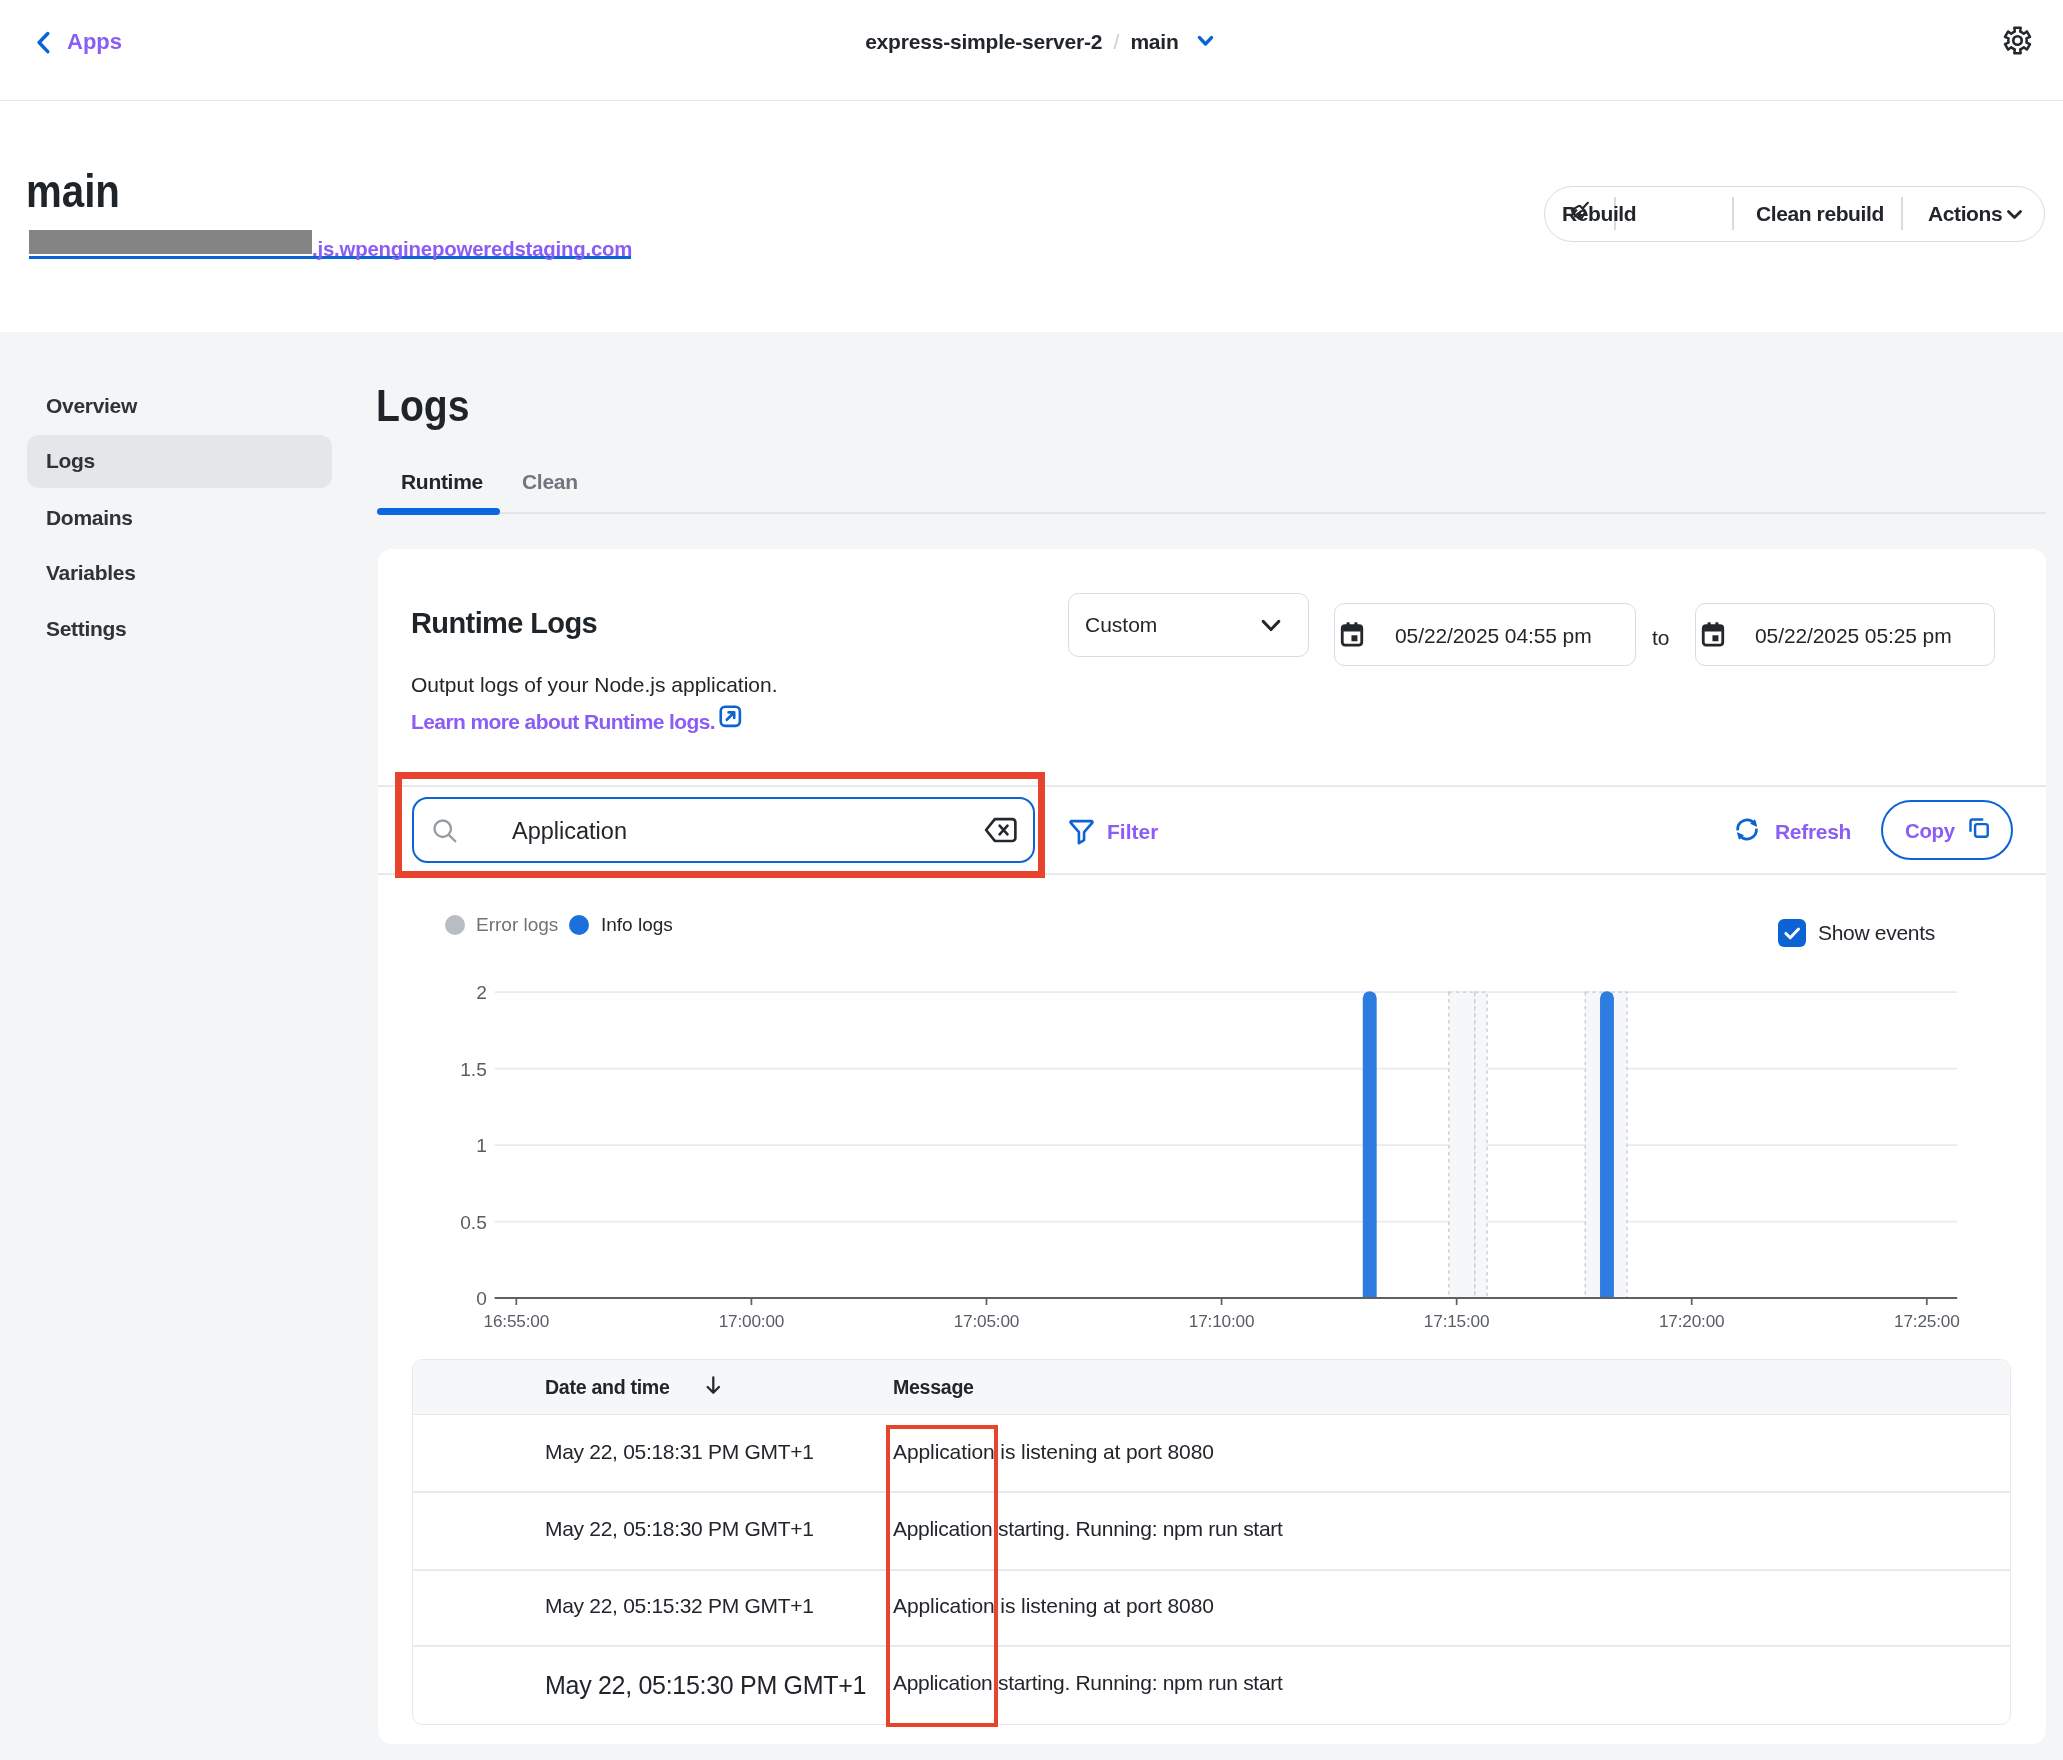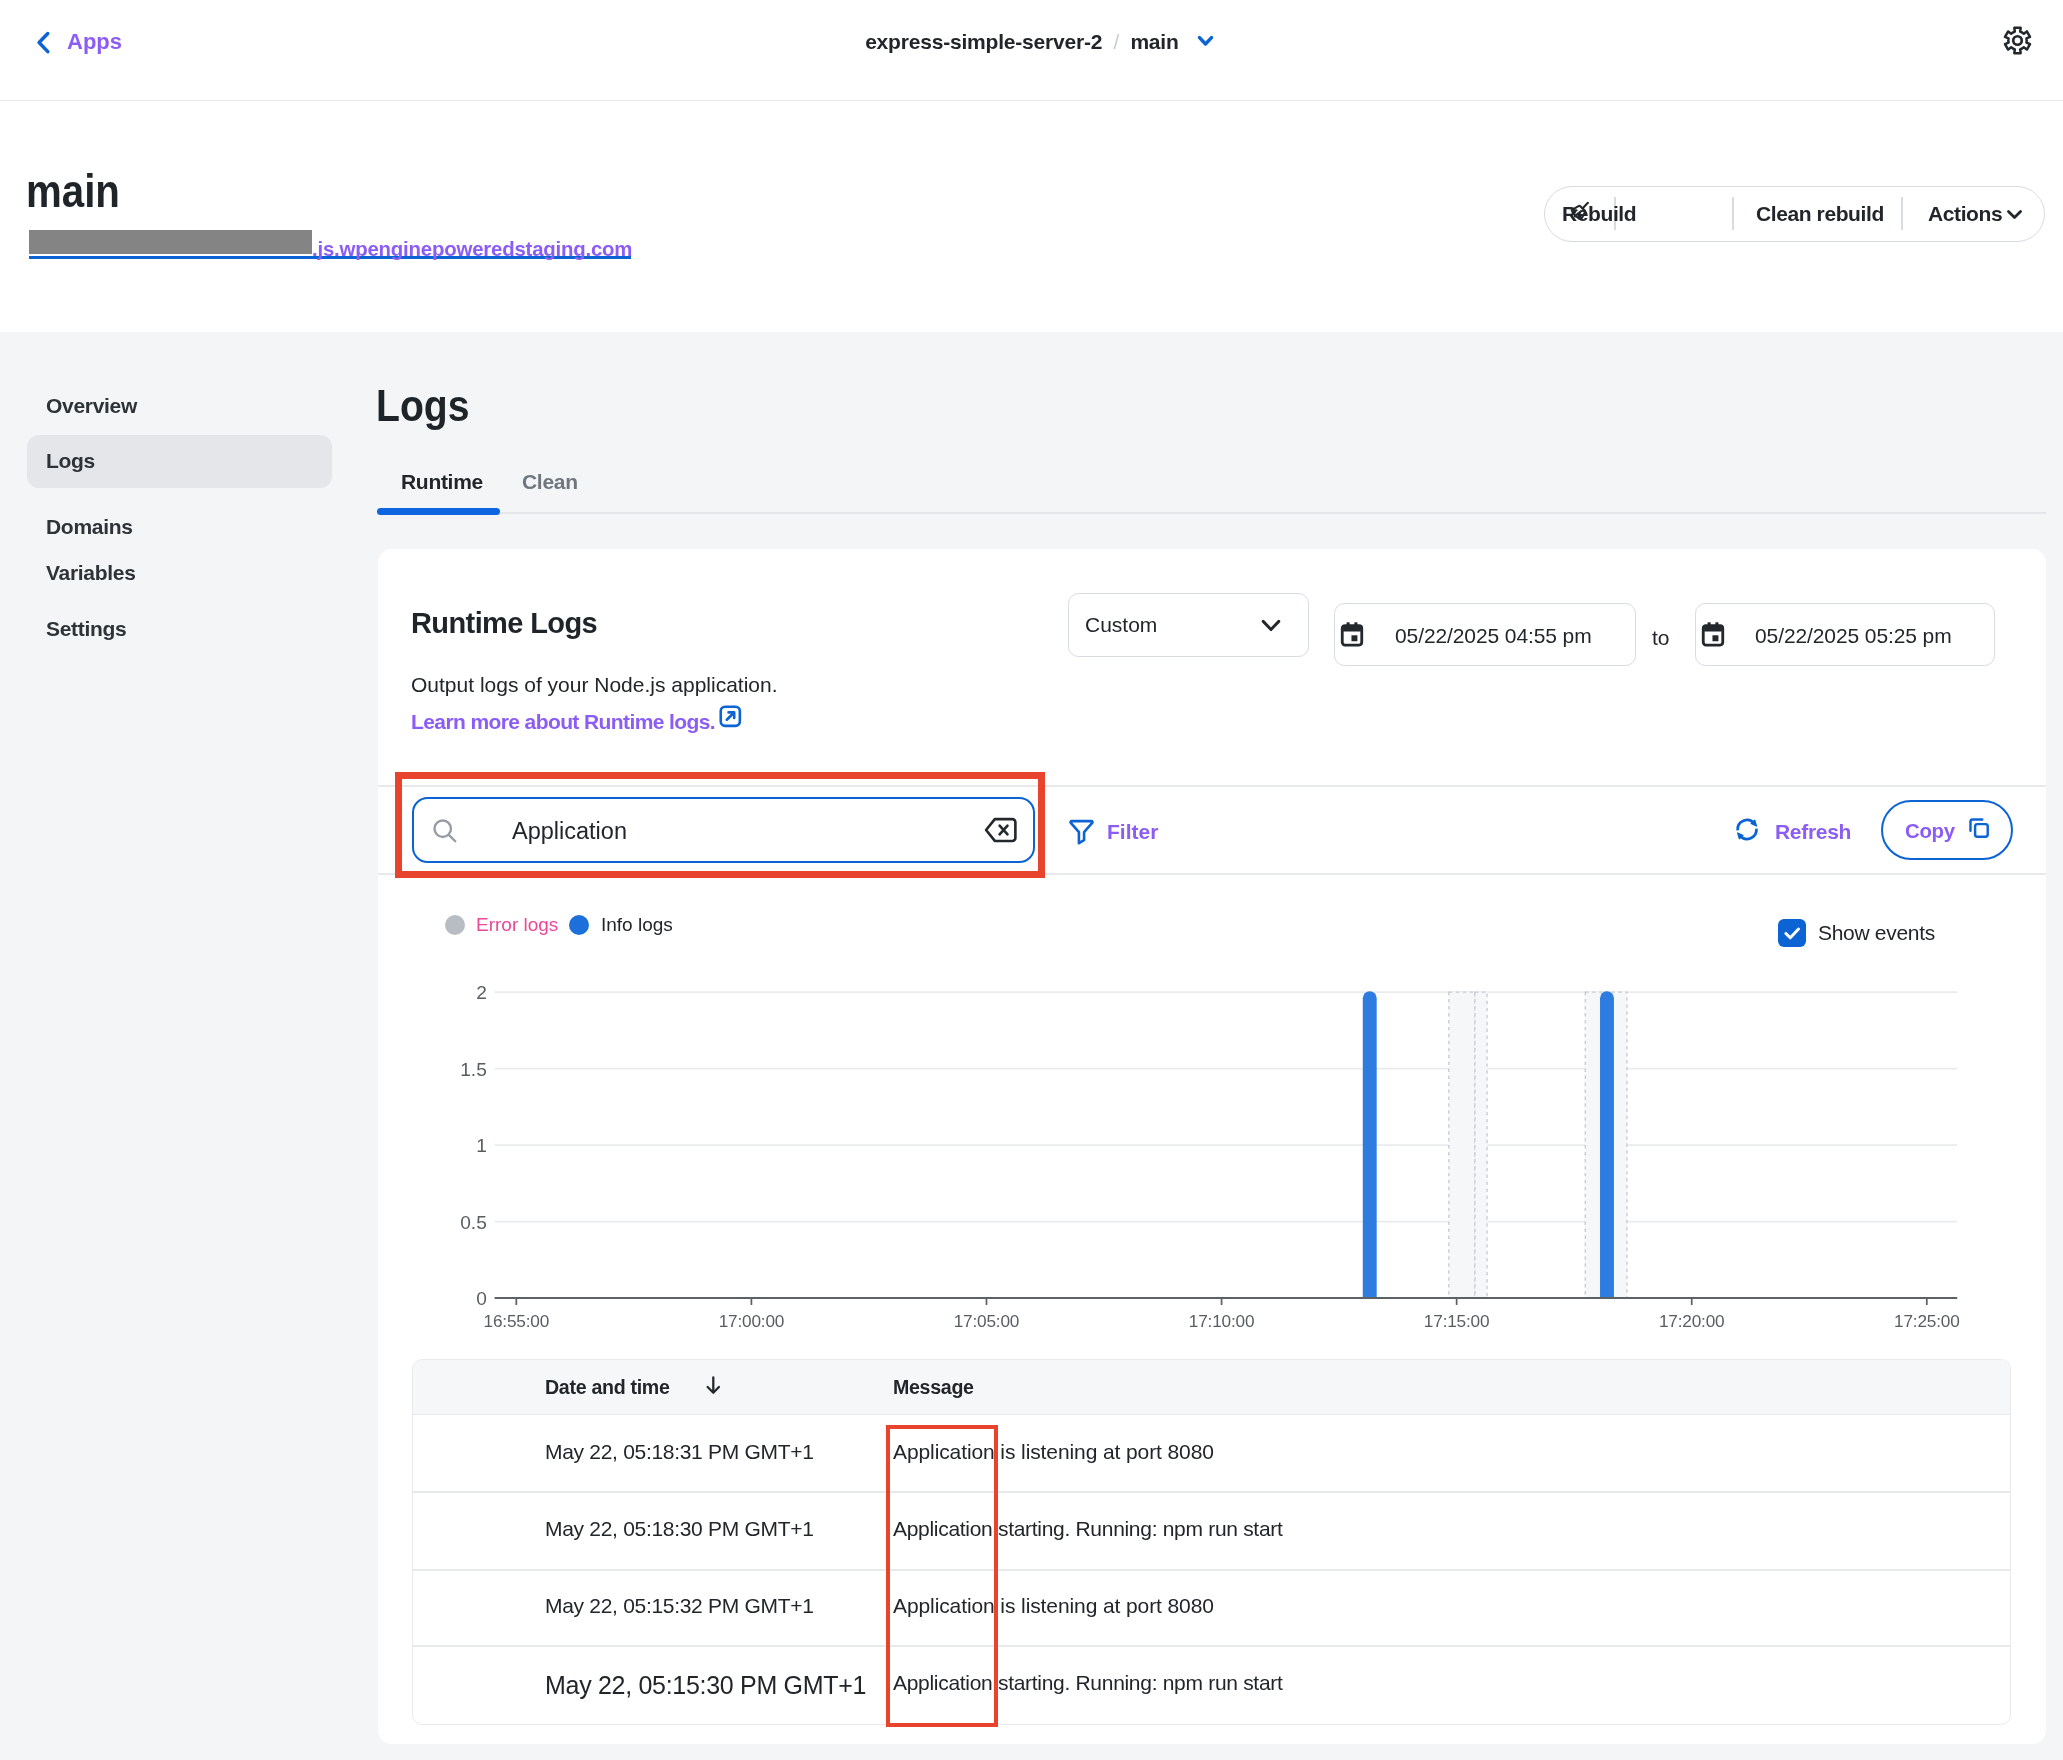--- a/index.html
+++ b/index.html
@@ -66,21 +66,21 @@
   <div class="abs sb dark" style="left:1562px;top:202px;font-size:21px;letter-spacing:-0.4px;">Rebuild</div>
   <div class="abs sb dark" style="left:1756px;top:202px;font-size:21px;letter-spacing:-0.4px;">Clean rebuild</div>
   <div class="abs sb dark" style="left:1928px;top:202px;font-size:21px;letter-spacing:-0.4px;">Actions</div>
   <svg class="abs" style="left:2005px;top:208px;" width="19" height="14" viewBox="0 0 22 16" fill="none">
       <path d="M4 4 L11 11 L18 4" stroke="#23282d" stroke-width="3.2" stroke-linecap="round" stroke-linejoin="round"></path>
     </svg>
 
   <div class="abs" style="left:27px;top:435px;width:305px;height:53px;background:#e4e6e9;border-radius:12px;"></div>
   <div class="navitem" style="top:394px;">Overview</div>
   <div class="navitem" style="top:449px;">Logs</div>
-  <div class="navitem" style="top:506px;margin-top:9px;">Domains</div>
+  <div class="navitem" style="top:506px;">Domains</div>
   <div class="navitem" style="top:561px;">Variables</div>
   <div class="navitem" style="top:617px;">Settings</div>
 
   <div class="abs b" style="left:376px;top:381px;font-size:44px;color:#1f2429;transform:scaleX(0.89);transform-origin:0 0;">Logs</div>
   <div class="abs b dark" style="left:401px;top:470px;font-size:21px;letter-spacing:-0.3px;">Runtime</div>
   <div class="abs b" style="left:522px;top:470px;font-size:21px;letter-spacing:-0.3px;color:#6f767e;">Clean</div>
   <div class="abs" style="left:377px;top:512px;width:1669px;height:1.7px;background:#e4e6e9;"></div>
   <div class="abs" style="left:377px;top:508px;width:123px;height:7px;background:#0c66df;border-radius:3.5px;"></div>
 
   <div id="card"></div>
@@ -147,21 +147,21 @@
   <div class="abs" style="left:1881px;top:800px;width:132px;height:60px;border:2.6px solid #0c63d4;border-radius:30px;box-sizing:border-box;background:#fff;"></div>
   <div class="abs b blue" style="left:1905px;top:820px;font-size:20.4px;letter-spacing:-0.3px;">Copy</div>
   <svg class="abs" style="left:1967px;top:816px;" width="23.5" height="23.5" viewBox="0 0 27 27" fill="none">
     <rect x="9.3" y="9.3" width="14.5" height="14.5" rx="2.5" stroke="#0c63d4" stroke-width="2.8"></rect>
     <path d="M4 17 L4 6.5 a2.5 2.5 0 0 1 2.5 -2.5 L17.5 4" stroke="#0c63d4" stroke-width="2.8" stroke-linecap="round"></path>
   </svg>
 
   <div class="abs" style="left:395px;top:772px;width:650px;height:106px;border:7.8px solid #e8432c;box-sizing:border-box;"></div>
 
   <div class="abs" style="left:445px;top:915px;width:20px;height:20px;border-radius:50%;background:#b8bdc4;"></div>
-  <div class="abs" style="left:476px;top:914px;font-size:19px;color:#ec4899;">Error logs</div>
+  <div class="abs" style="left:476px;top:914px;font-size:19px;color:#737373;">Error logs</div>
   <div class="abs" style="left:569px;top:915px;width:20px;height:20px;border-radius:50%;background:#1d6fd9;"></div>
   <div class="abs" style="left:601px;top:914px;font-size:19px;color:#22262b;">Info logs</div>
 
   <div class="abs" style="left:1778px;top:919px;width:28px;height:28px;border-radius:6px;background:#0c63d4;"></div>
   <svg class="abs" style="left:1778px;top:919px;" width="28" height="28" viewBox="0 0 32 32" fill="none">
       <path d="M9 16.5 L14 21.5 L23.5 11.5" stroke="#fff" stroke-width="3.4" stroke-linecap="round" stroke-linejoin="round"></path>
     </svg>
   <div class="abs" style="left:1818px;top:921px;font-size:21px;letter-spacing:-0.3px;color:#22262b;">Show events</div>
 
   <svg class="abs" style="left:378px;top:973px;" width="1668" height="365" viewBox="0 0 1919 420">

